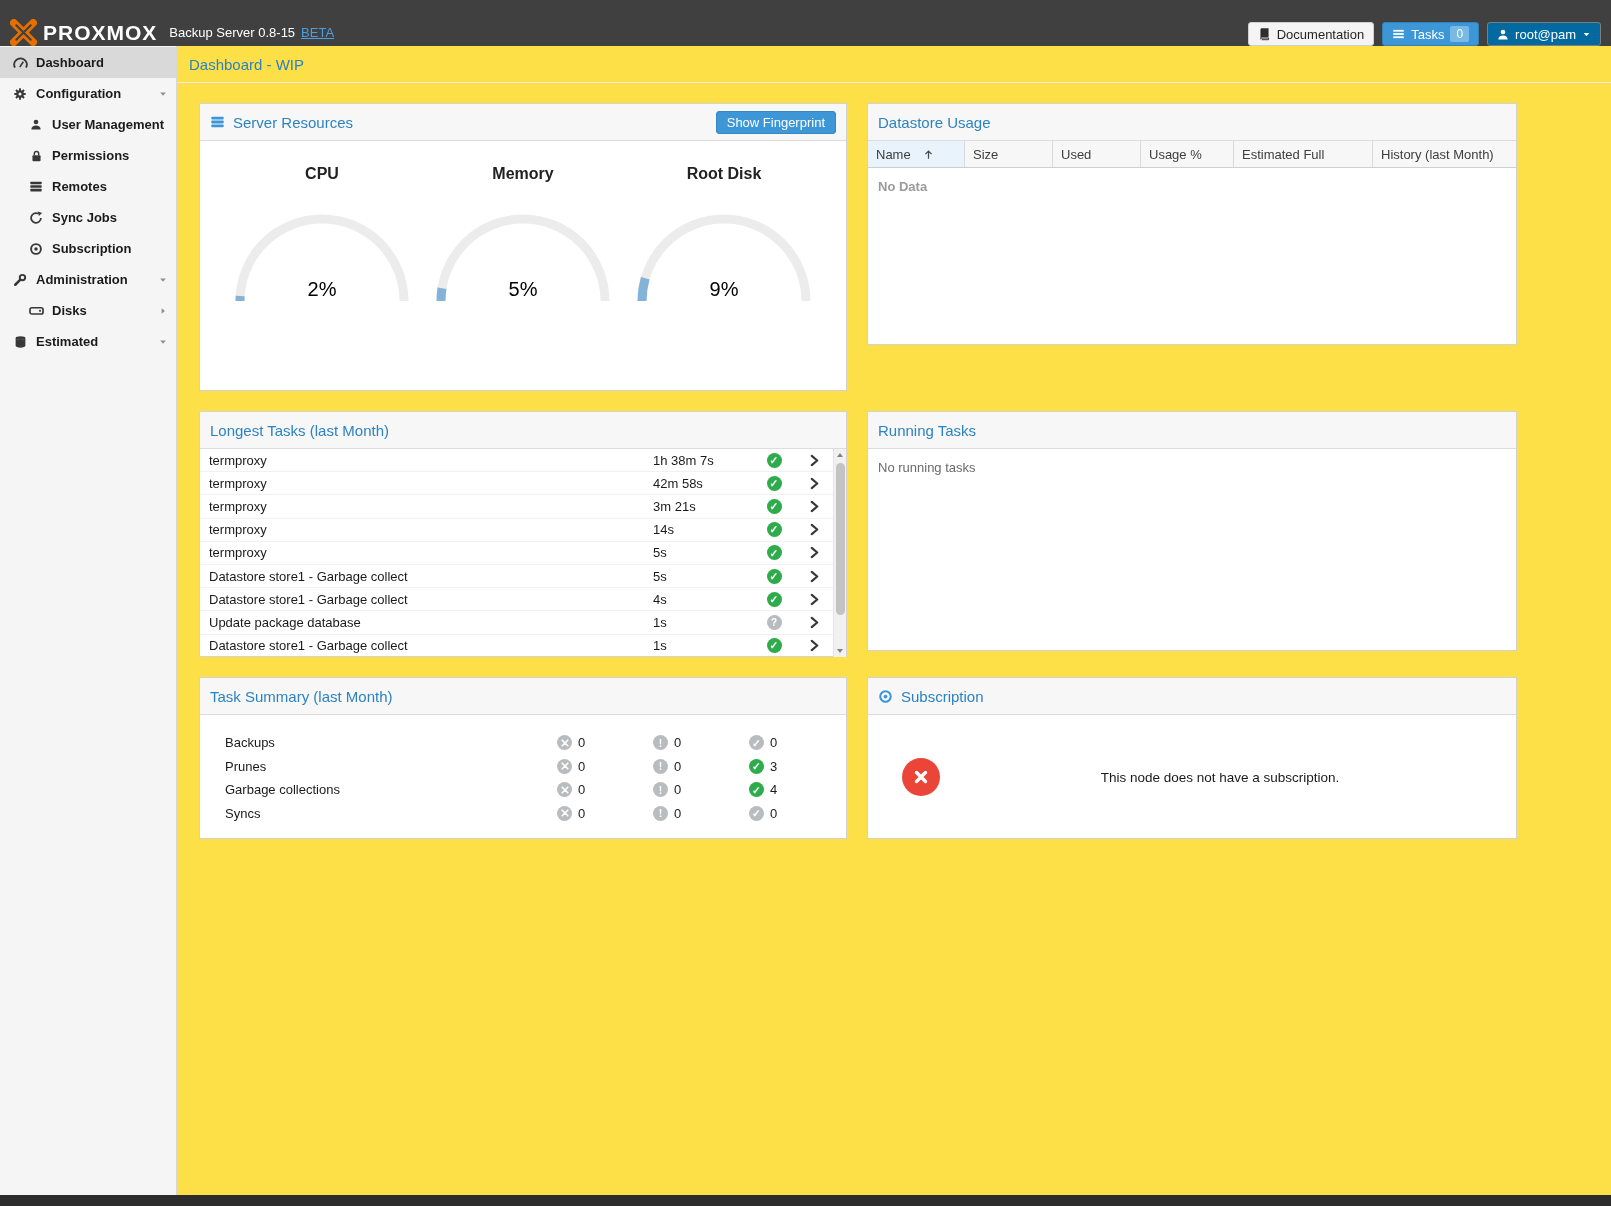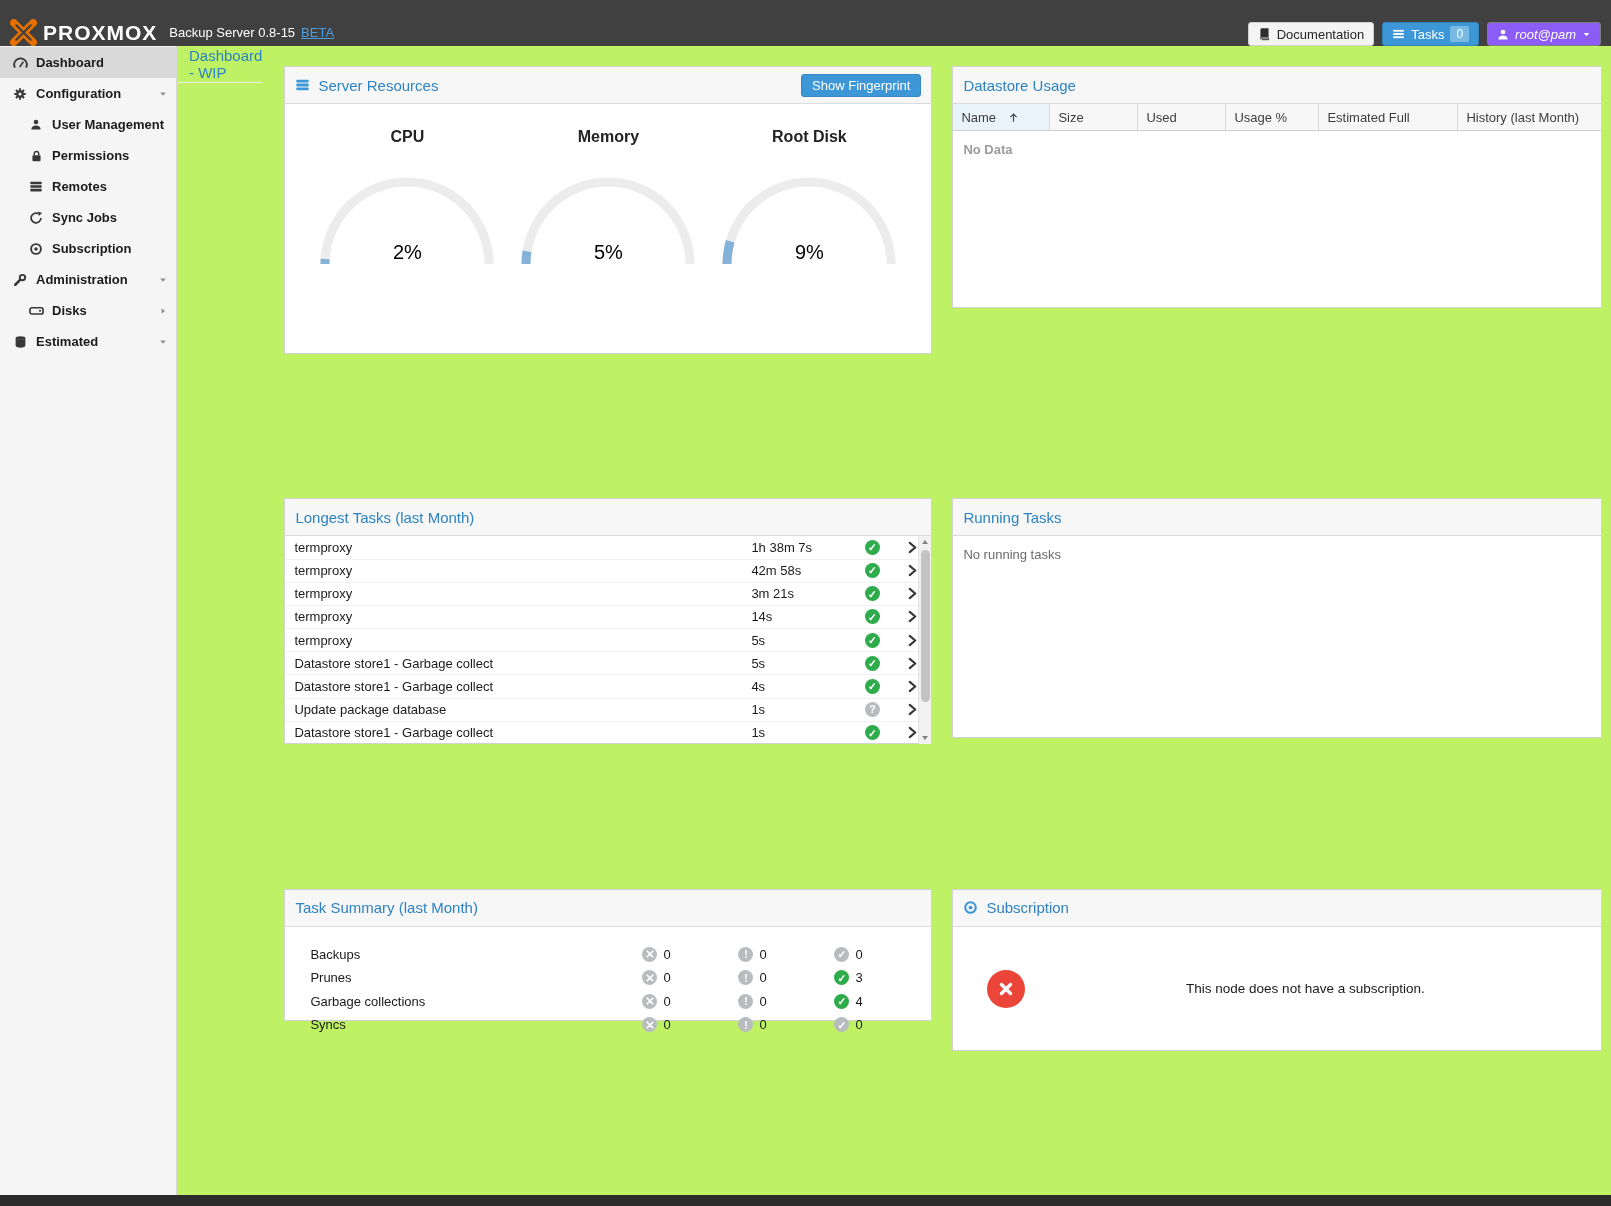--- a/index.html
+++ b/index.html
@@ -14,58 +14,58 @@
   .brand { display:flex; align-items:center; }
   .brand-name { color:#fff; font-weight:800; font-size:21px; letter-spacing:1px; margin-left:6px; }
   .brand-sub { color:#fff; font-size:13px; margin-left:12px; }
   .beta-link { color:#4c9ede; font-size:13px; margin-left:6px; text-decoration:underline; cursor:pointer; }
   .topbar-actions { margin-left:auto; display:flex; align-items:center; gap:8px; }
   .tb-btn { height:24px; display:inline-flex; align-items:center; gap:6px; padding:0 9px;
             border-radius:3px; font-size:13px; border:1px solid transparent; cursor:pointer;
             font-family:inherit; }
   .tb-light { background:#f4f4f4; border-color:#cfcfcf; color:#252525; }
   .tb-blue  { background:#3d96d6; border-color:#3181bb; color:#fff; }
-  .tb-dark  { background:#8b5cf6; border-color:#7d7d7d; color:#fff;font-style:italic; }
+  .tb-dark  { background:#0369a1; border-color:#7d7d7d; color:#fff; }
   .badge { background:#79bae5; color:#fff; border-radius:2px; padding:1px 6px; font-size:12px; line-height:14px; }
   
   .shell { display:flex; height:1149px; }
   .sidebar { width:177px; background:#f5f5f5; border-right:1px solid #d7d7d7; padding-top:1px; flex-shrink:0; }
   .nav-item { height:31px; display:flex; align-items:center; padding:0 8px 0 12px; gap:8px; cursor:pointer; color:#1b1b1b; }
   .nav-item.sub { padding-left:28px; }
   .nav-item.active { background:#d9d9d9; }
   .nav-icon { width:16px; display:inline-flex; justify-content:center; color:#383838; flex-shrink:0; }
   .nav-label { flex:1; white-space:nowrap;font-weight:bold; }
   .nav-caret { color:#8d8d8d; display:inline-flex; }
   
-  .main { flex:1; display:flex; flex-direction:row; background:#bef264; min-width:0; }
+  .main { flex:1; display:flex; flex-direction:column; background:#fde047; min-width:0; }
   .page-header { height:37px; display:flex; align-items:center; padding-left:12px;
                  border-bottom:1px solid #ececec; color:#2d83c2; font-size:15px; }
   .content { padding:20px 22px; display:grid; grid-template-columns:648px 650px;
              column-gap:20px; row-gap:20px; align-items:start; }
   .panel { background:#fff; border:1px solid #d2d2d2; }
   .panel-header { height:37px; background:#f7f7f7; border-bottom:1px solid #dcdcdc;
                   display:flex; align-items:center; padding:0 10px; gap:8px; }
   .panel-title { color:#2d83c2; font-size:15px; white-space:nowrap; }
   .p-sr { height:288px; } .p-du { height:242px; }
   .p-lt { height:246px; } .p-rt { height:240px; }
-  .p-ts { height:132px; } .p-sub { height:162px; }
+  .p-ts { height:162px; } .p-sub { height:162px; }
   .btn-fingerprint { margin-left:auto; background:#3d96d6; border:1px solid #3787c2; color:#fff;
                      height:23px; padding:0 10px; border-radius:3px; font-size:13px; cursor:pointer;
                      font-family:inherit; }
   
   .gauges { display:flex; justify-content:space-between; padding:24px 30px 0; }
   .gauge { width:184px; text-align:center; }
   .gauge-label { font-size:16px; font-weight:bold; color:#222; margin-bottom:18px; }
   .gauge-arc { position:relative; width:180px; height:104px; margin:0 auto; }
   .gauge-bg { fill:none; stroke:#ececec; stroke-width:9; }
   .gauge-fill { fill:none; stroke:#85b2d8; stroke-width:9; }
   .gauge-text { position:absolute; left:0; right:0; bottom:4px; font-size:20px; color:#000; }
   
   .lt-body { position:relative; height:208px; overflow:hidden; }
-  .lt-rows { }
+  .lt-rows { margin-right:13px; }
   .lt-row { height:23.2px; display:flex; align-items:center; border-bottom:1px solid #f1f1f1; cursor:pointer; }
   .lt-name { flex:1; padding-left:9px; white-space:nowrap; overflow:hidden; text-overflow:ellipsis; }
   .lt-dur { width:100px; }
   .lt-status { width:42px; display:flex; justify-content:center; }
   .lt-action { width:38px; display:flex; justify-content:center; cursor:pointer; }
   .sc { width:15px; height:15px; border-radius:50%; display:inline-flex; align-items:center;
         justify-content:center; color:#fff; font-size:10.5px; font-weight:bold; line-height:1; flex-shrink:0; }
   .sc-green { background:#2eac4b; }
   .sc-gray  { background:#b9bcbf; }
   .scrollbar { position:absolute; top:0; right:0; bottom:0; width:13px; background:#f1f1f1;

